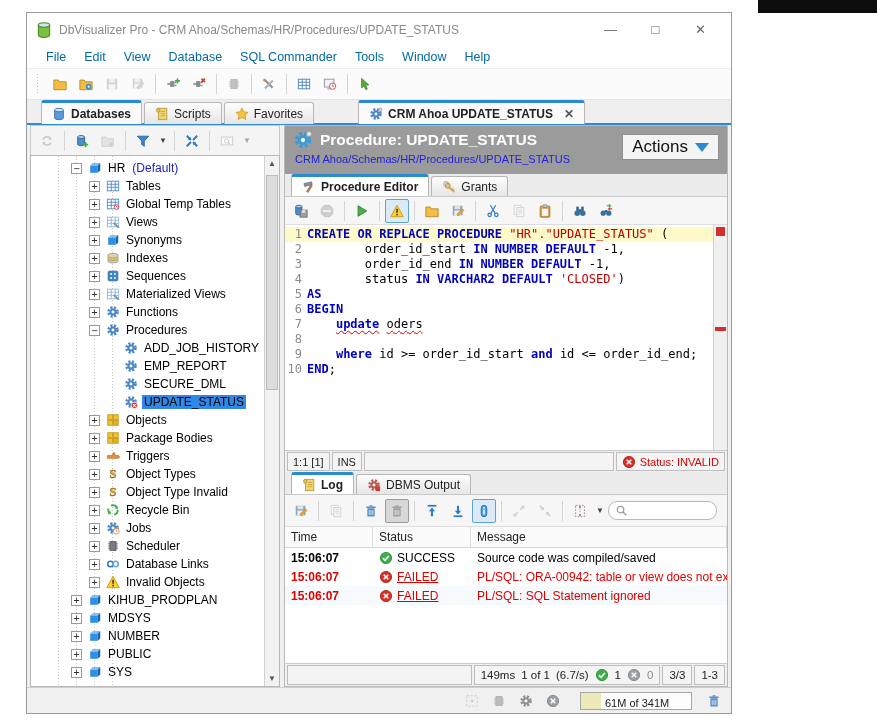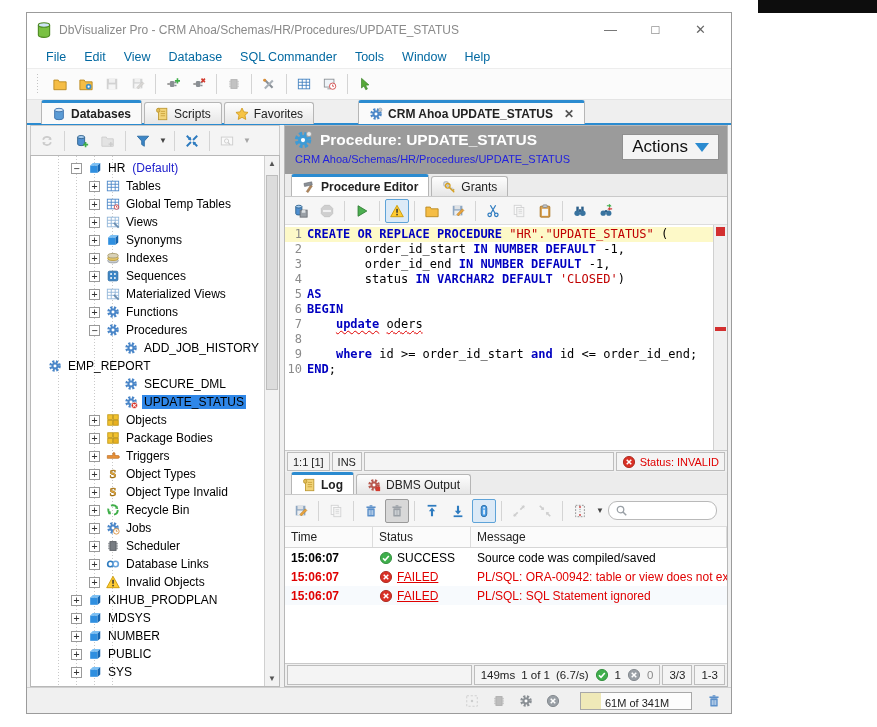--- a/index.html
+++ b/index.html
@@ -472,21 +472,21 @@
                 <span class="expander none"></span>
                 <span class="tree-ic">
                   <svg width="14" height="14" viewBox="0 0 16 16" xmlns="http://www.w3.org/2000/svg">
                     <circle cx="8" cy="8" r="5" fill="none" stroke="#4a86c8" stroke-width="3.2" stroke-dasharray="2.3 1.7"></circle>
                     <circle cx="8" cy="8" r="4" fill="#4a86c8"></circle>
                     <circle cx="8" cy="8" r="1.7" fill="#fff"></circle>
                   </svg>
                 </span>
                 <span class="tree-label">ADD_JOB_HISTORY</span>
               </div>
-              <div class="tree-row" style="">
+              <div class="tree-row" style="padding-left: 76px;">
                 <span class="expander none"></span>
                 <span class="tree-ic">
                   <svg width="14" height="14" viewBox="0 0 16 16" xmlns="http://www.w3.org/2000/svg">
                     <circle cx="8" cy="8" r="5" fill="none" stroke="#4a86c8" stroke-width="3.2" stroke-dasharray="2.3 1.7"></circle>
                     <circle cx="8" cy="8" r="4" fill="#4a86c8"></circle>
                     <circle cx="8" cy="8" r="1.7" fill="#fff"></circle>
                   </svg>
                 </span>
                 <span class="tree-label">EMP_REPORT</span>
               </div>

